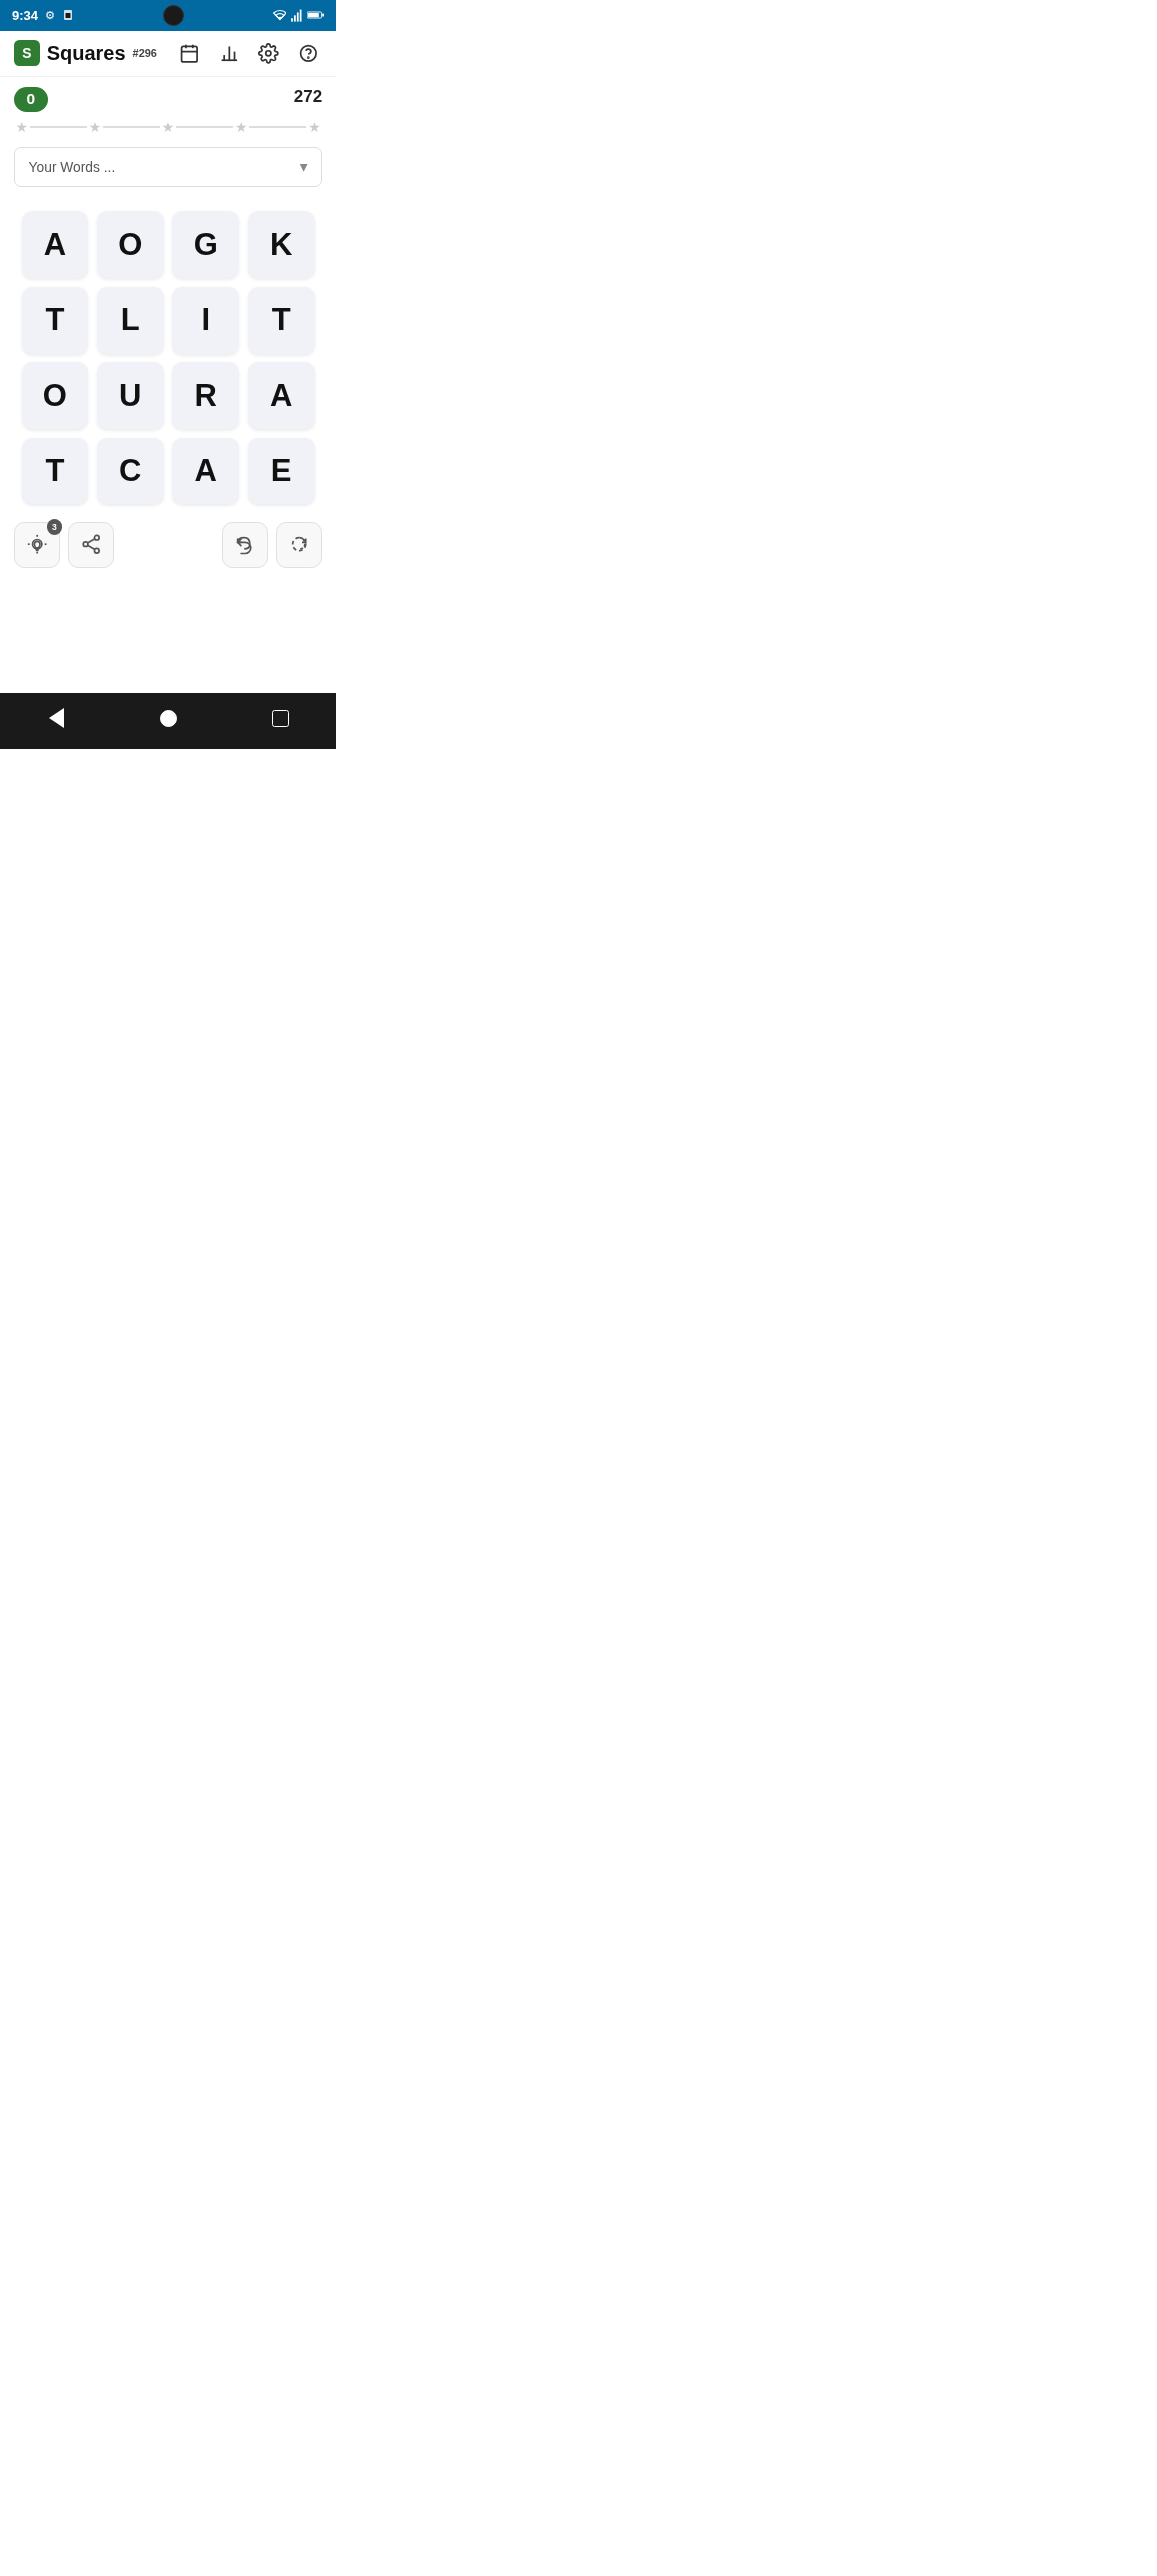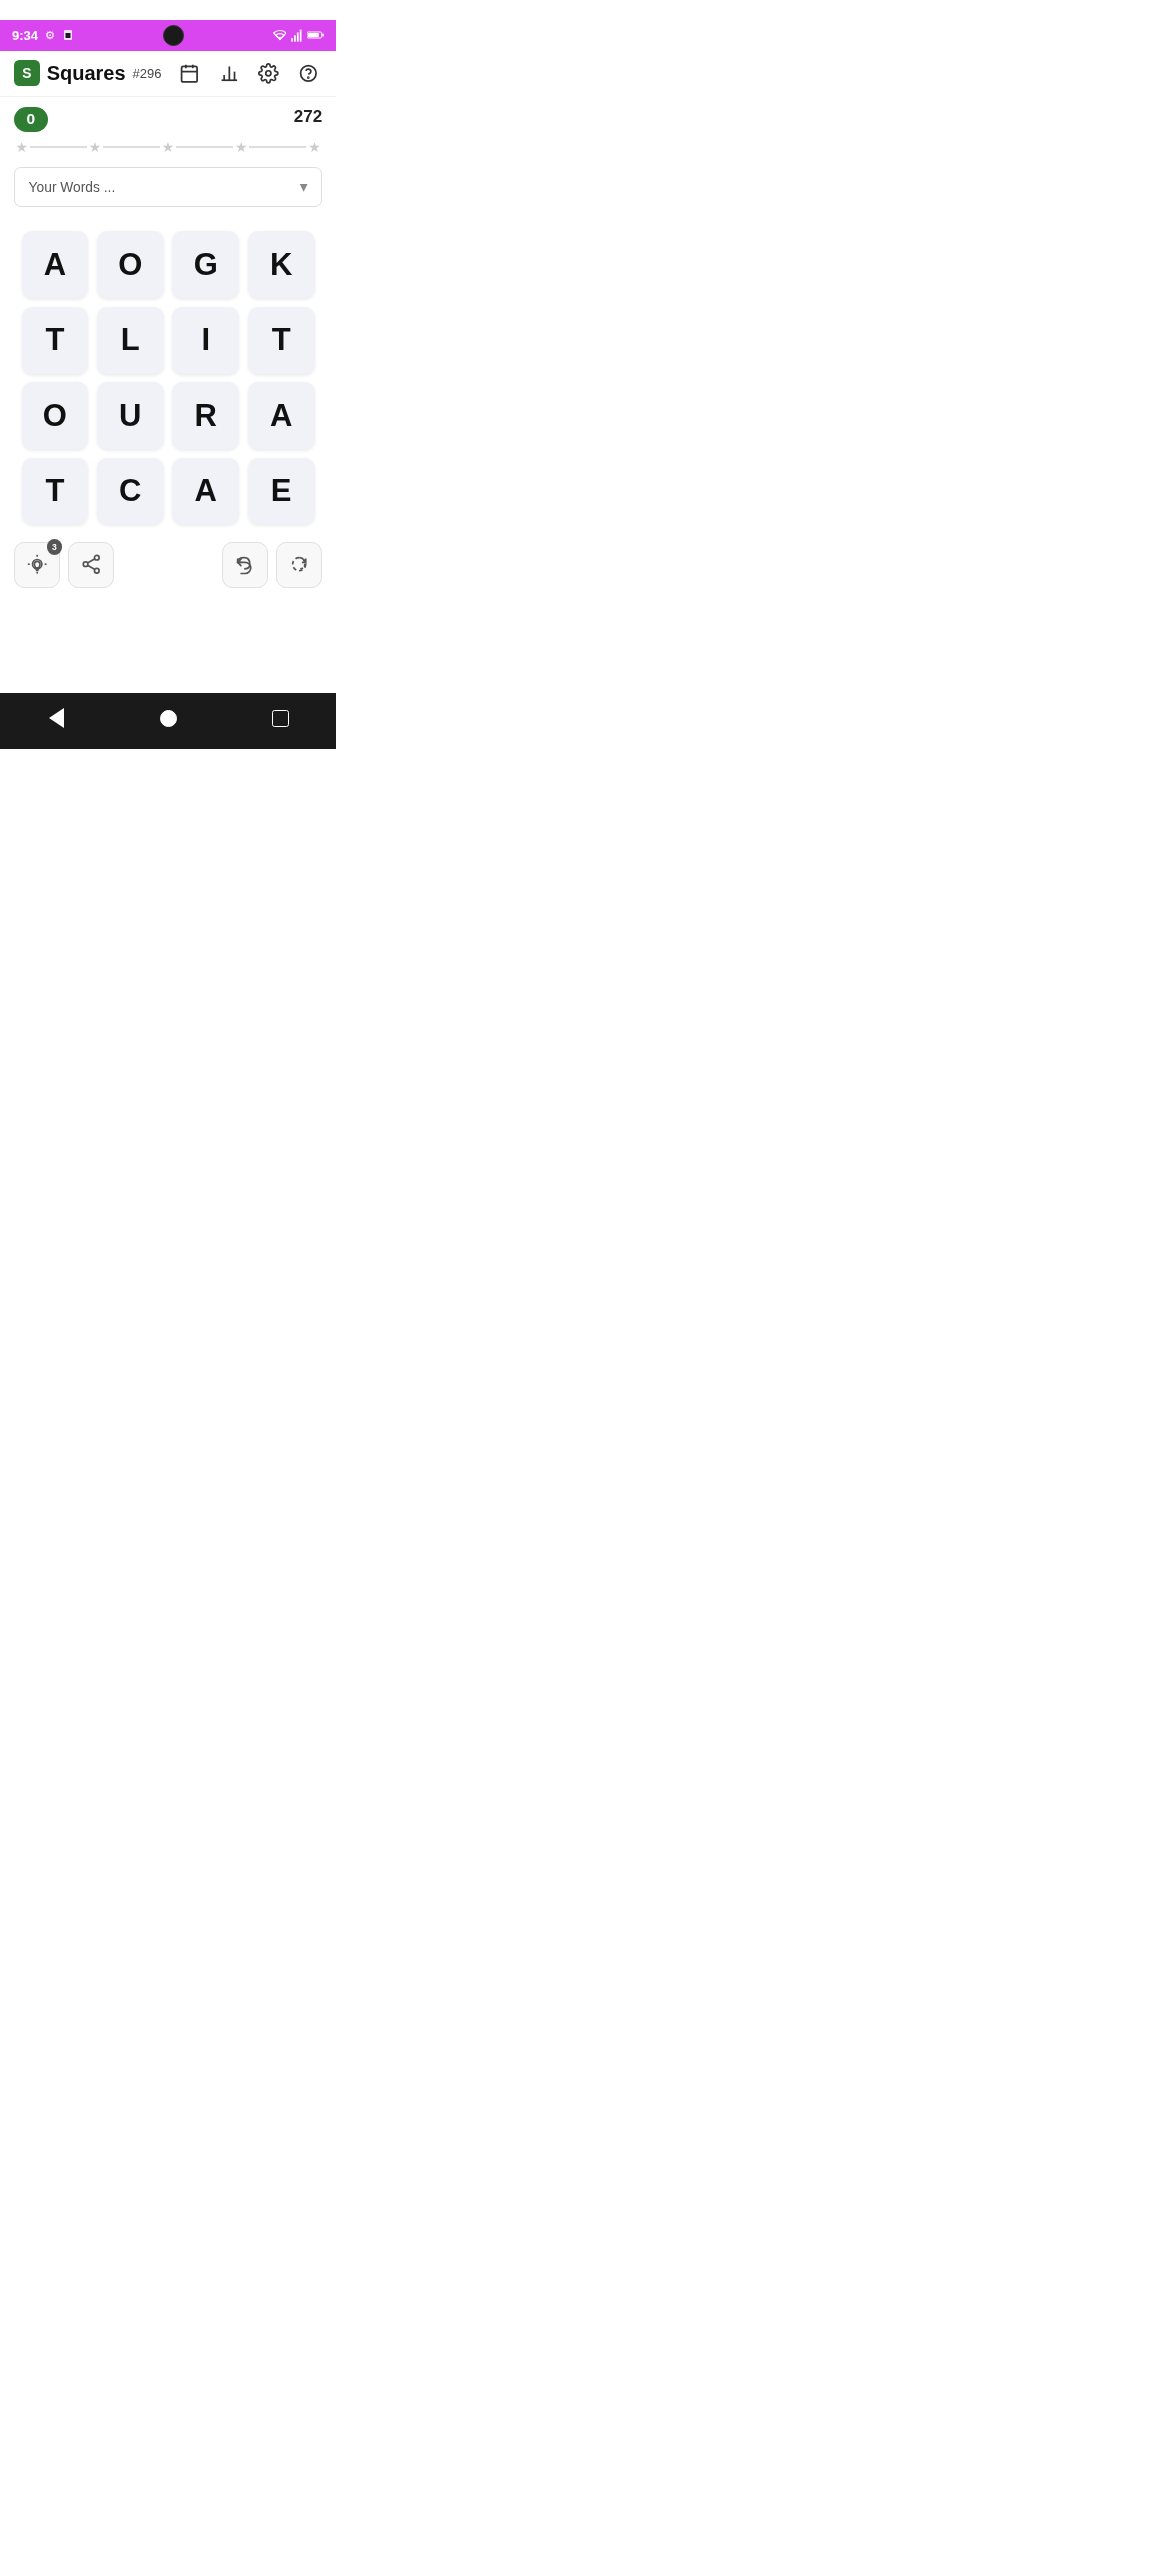--- a/index.html
+++ b/index.html
@@ -10,28 +10,27 @@
       min-height: 749px;
       background: #fff;
       font-family: 'Arial', sans-serif;
       display: flex;
       flex-direction: column;
       overflow-x: hidden;
     }
 
     
     .status-bar {
-      background: #d946ef;
+      background: #0369a1;
       color: white;
       display: flex;
       align-items: center;
       justify-content: space-between;
       padding: 5.2px 12px;
       height: 31px;
-      margin-top: 20px;
     }
     .status-left {
       display: flex;
       align-items: center;
       gap: 6.9px;
     }
     .status-time {
       font-size: 13px;
       font-weight: 600;
       color: white;
@@ -78,22 +77,22 @@
       color: white;
       font-weight: 700;
       font-size: 13.8px;
     }
     .app-title {
       font-size: 20px;
       font-weight: 700;
       color: #111;
     }
     .puzzle-number {
-      font-size: 13px;
-      font-weight: 400;
+      font-size: 11px;
+      font-weight: 700;
       color: #444;
     }
     .nav-icons {
       display: flex;
       align-items: center;
       gap: 12px;
     }
     .nav-icon-btn {
       width: 27.6px;
       height: 27.6px;

